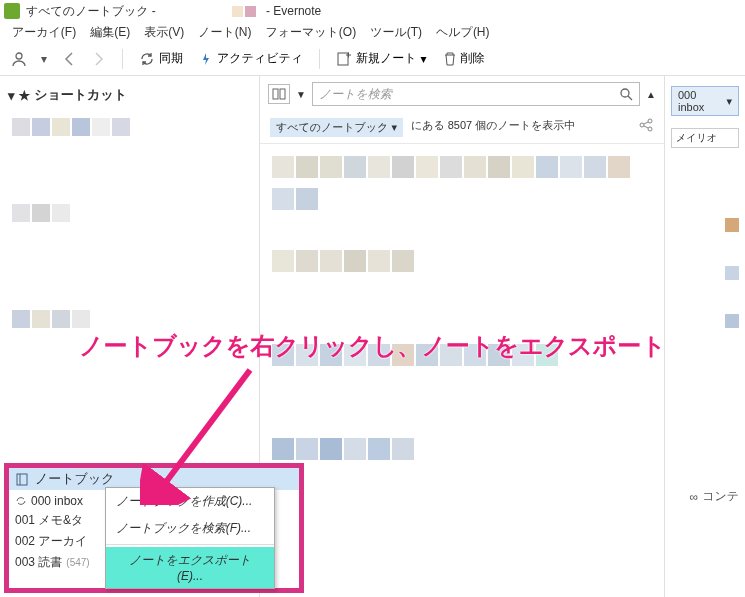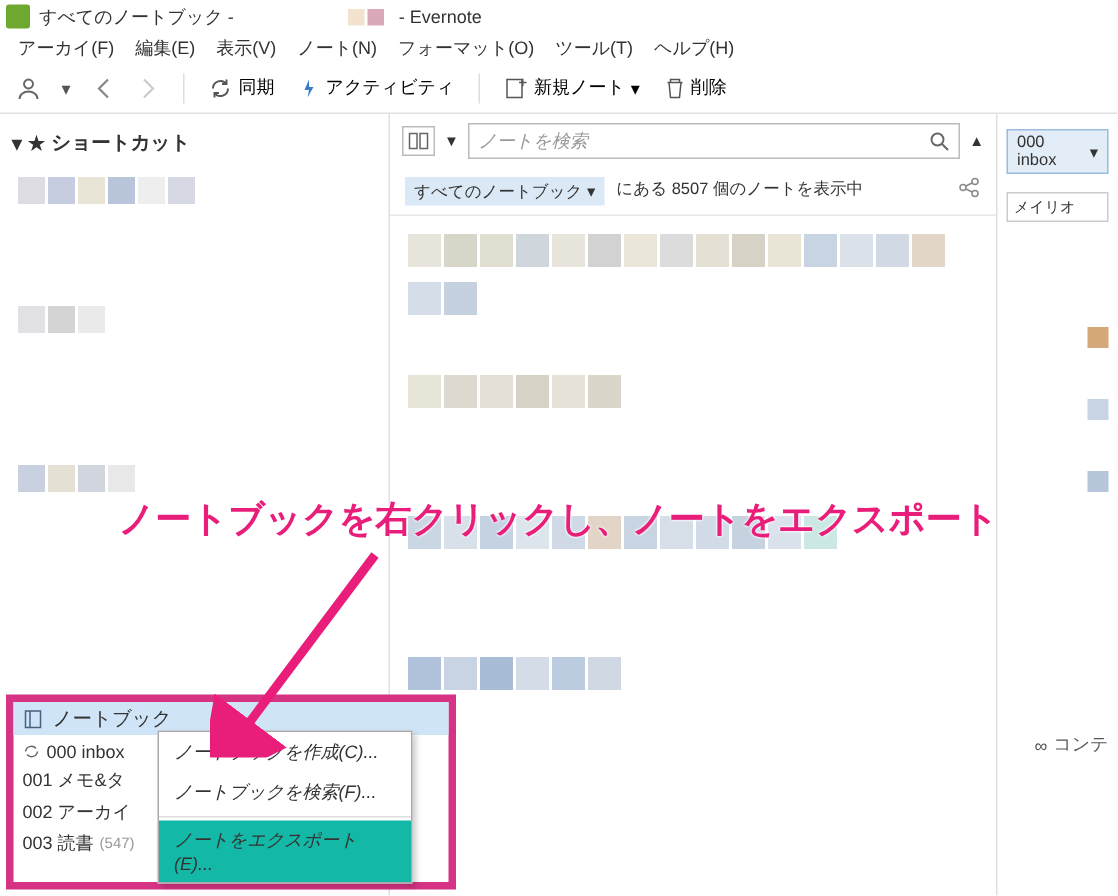--- a/index.html
+++ b/index.html
@@ -44,21 +44,21 @@
 .content-label { position: absolute; bottom: 92px; right: 6px; font-size: 12px; color: #555; display: flex; align-items: center; gap: 4px; }
 
 .highlight-box { position: absolute; left: 4px; bottom: 4px; width: 300px; height: 130px; border: 5px solid #d63384; z-index: 50; }
 .nb-header { background: #cfe5f7; display: flex; align-items: center; gap: 6px; padding: 2px 6px; font-size: 13px; }
 .nb-list { padding: 2px 0; font-size: 12px; }
 .nb-item { padding: 2px 6px; display: flex; align-items: center; gap: 4px; }
 .nb-count { color: #999; font-size: 10px; }
 
 .context-menu { position: absolute; left: 105px; bottom: 8px; width: 170px; background: #fff; border: 1px solid #aaa; box-shadow: 2px 2px 4px rgba(0,0,0,0.2); z-index: 60; font-size: 12px; }
 .context-menu .cm-item { padding: 5px 10px; font-style: italic; }
-.context-menu .cm-item.active { background: #14b8a6; }
+.context-menu .cm-item.active { background: #5eead4; text-align: center; }
 .context-menu .cm-sep { height: 1px; background: #ddd; margin: 2px 0; }
 
 .annotation { position: absolute; top: 330px; left: 50px; font-size: 24px; font-weight: bold; color: #e91e7a; z-index: 100; text-shadow: 0 0 2px #fff, 0 0 2px #fff; margin-left: 29px; }
 .arrow { position: absolute; top: 365px; left: 140px; z-index: 99; }
 
 svg { display: block; }
 </style>
 </head>
 <body>
 

